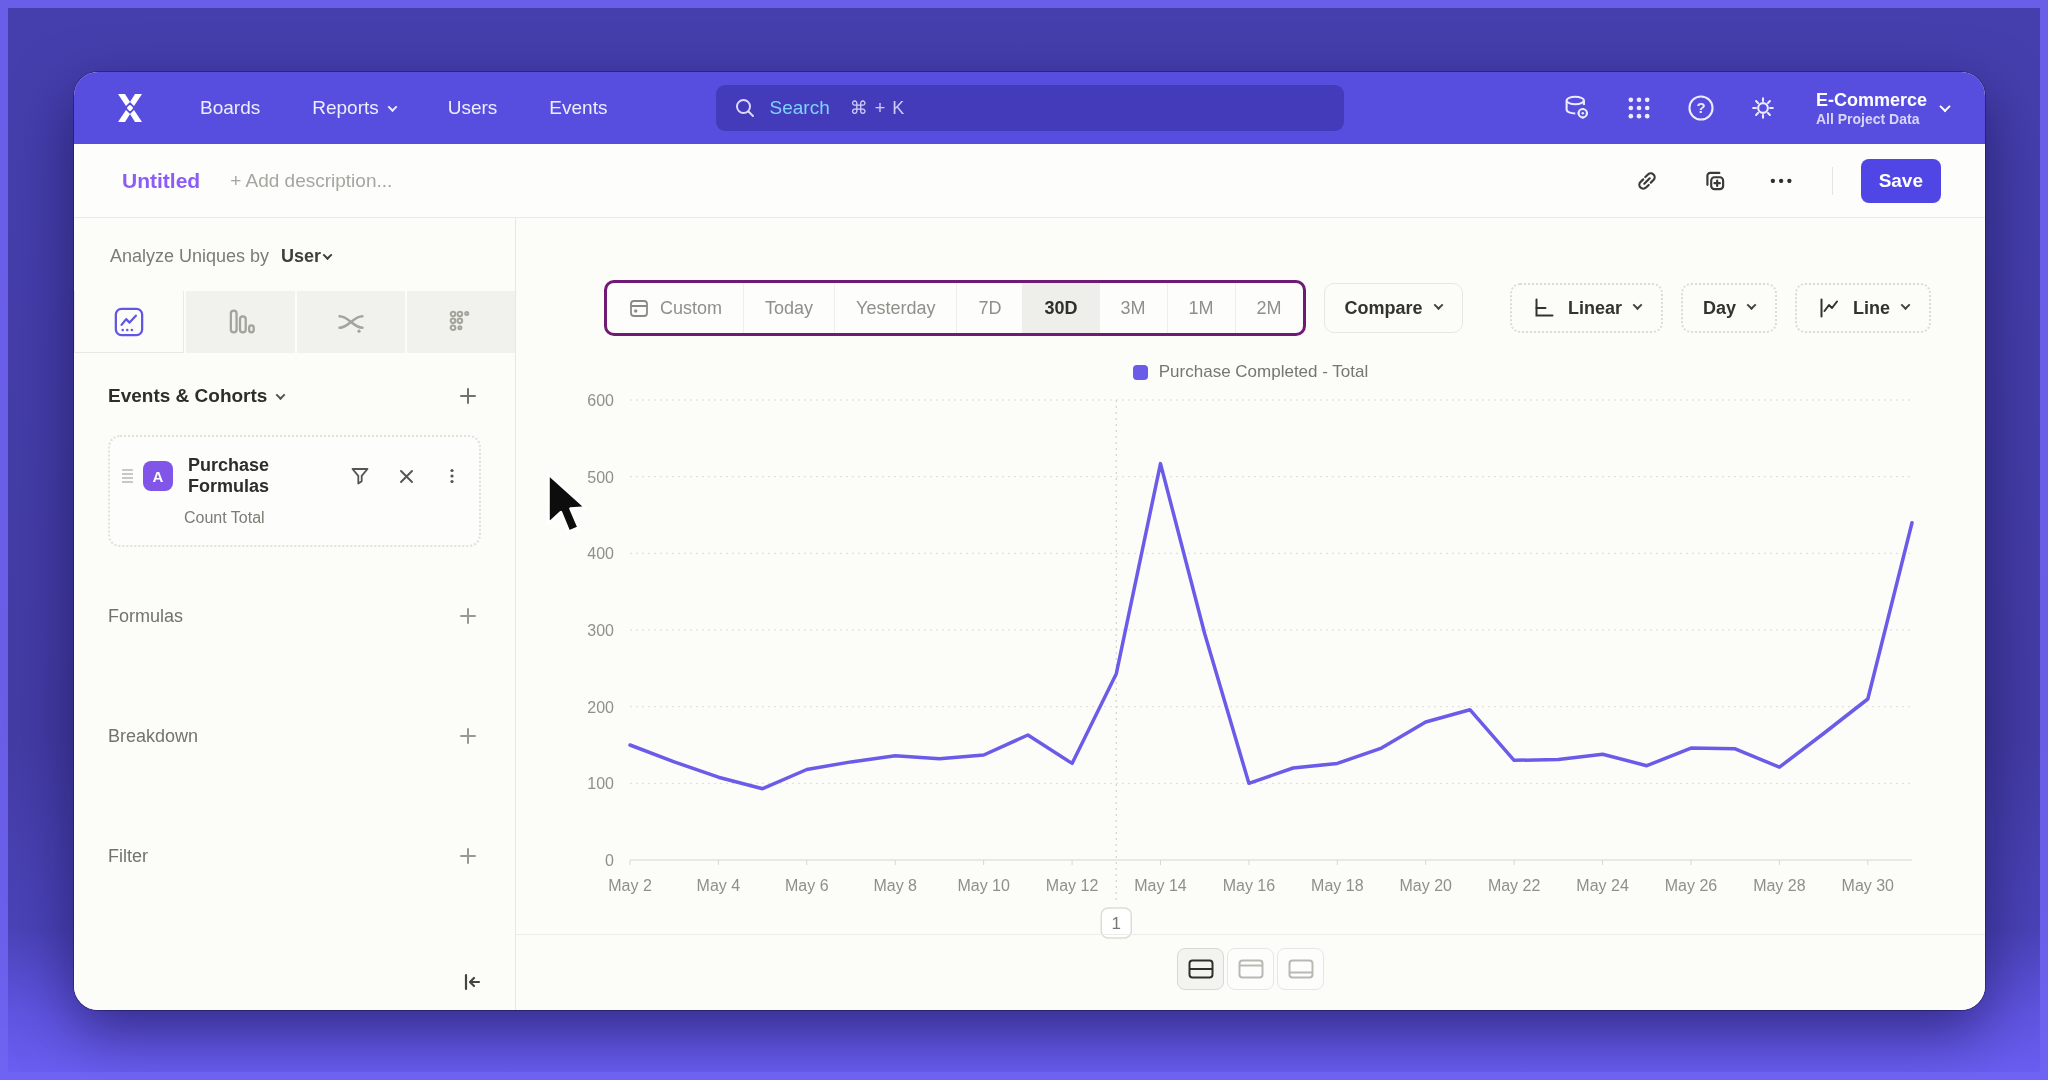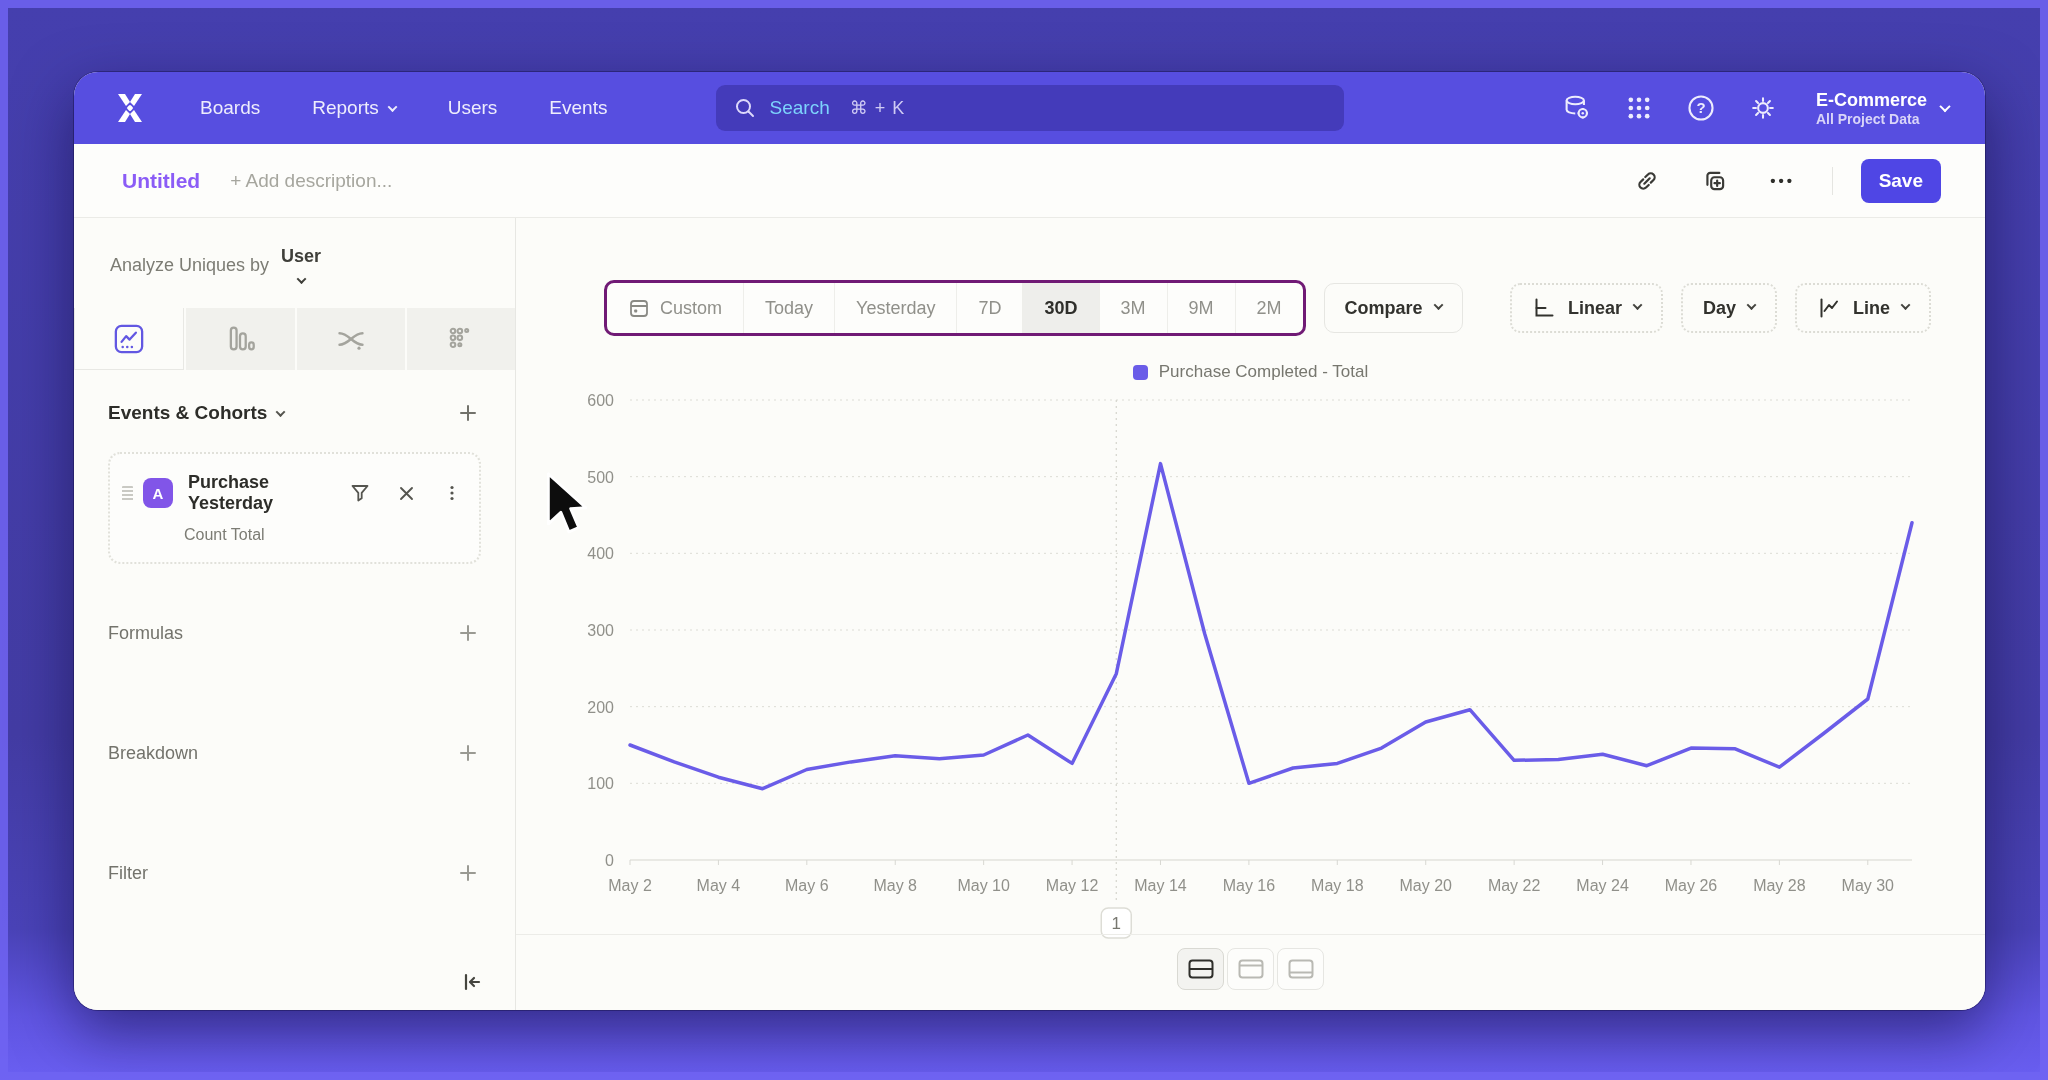--- a/index.html
+++ b/index.html
@@ -42,21 +42,21 @@
   .dots { font-size:15px; letter-spacing:3px; color:#2f2f2b; font-weight:700; }
   .v-div { width:1px; height:28px; background:#e5e5e1; margin:0 28px 0 34px; }
   .save-btn { min-width:74px; height:44px; padding:0 18px; border-radius:8px; background:#4f46e5;
     color:#fff; font-size:19px; font-weight:600; display:flex; align-items:center; justify-content:center; cursor:pointer; }
 
   
   .body-row { display:flex; height:792px; }
 
   .sidebar { position:relative; width:442px; flex:0 0 auto; border-right:1px solid #e7e7e3; background:#fcfcf9; }
   .analyze { padding:28px 36px 0 36px; font-size:18px; color:#7c7c74; display:flex; align-items:center; gap:8px; }
-  .analyze b { color:#3f3f3a; font-weight:600; margin-left:4px; display:flex; align-items:center; gap:10px; cursor:pointer;flex-direction:column; }
+  .analyze b { color:#3f3f3a; font-weight:600; margin-left:4px; display:flex; align-items:center; gap:3px; cursor:pointer; }
   .tabs { display:flex; margin-top:24px; height:62px; gap:2px; background:#fcfcf9; }
   .tab { flex:1; display:flex; align-items:center; justify-content:center; background:#f1f1ed; cursor:pointer; }
   .tab.active { background:#fcfcf9; border:1px solid #e8e8e4; border-top:none; }
   .side-pad { padding:30px 34px 0 34px; }
   .sec-head { display:flex; align-items:center; justify-content:space-between; }
   .sec-title { font-size:19px; font-weight:700; color:#2d2d29; display:flex; align-items:center; gap:10px; cursor:pointer; }
   .plus-btn { width:26px; height:26px; display:flex; align-items:center; justify-content:center; color:#85857e; cursor:pointer; }
 
   .event-card { margin-top:26px; border:2px dotted #e1e1da; border-radius:12px; background:#fdfdfb; padding:18px 16px 16px 12px; }
   .ev-row { display:flex; align-items:center; }
@@ -268,21 +268,21 @@
               <svg width="20" height="20" viewBox="0 0 20 20" stroke="#72726b" stroke-width="2" stroke-linecap="round">
                   <path d="M10 3v14M3 10h14"></path>
                 </svg>
             </div>
           </div>
 
           <div class="event-card">
             <div class="ev-row">
               <div class="drag-handle"></div>
               <div class="event-badge" style="background: rgb(129, 85, 232);">A</div>
-              <div class="ev-name">Purchase Yesterday</div>
+              <div class="ev-name">Purchase Formulas</div>
               <div class="ev-icons">
                 <div class="ic">
                   <svg width="22" height="22" viewBox="0 0 22 22" fill="none" stroke="#55554f" stroke-width="1.8" stroke-linejoin="round">
                     <path d="M3.5 4h15l-5.8 6.8v5.4l-3.4 2.3v-7.7z"></path>
                   </svg>
                 </div>
                 <div class="ic">
                   <svg width="19" height="19" viewBox="0 0 19 19" stroke="#55554f" stroke-width="1.9" stroke-linecap="round">
                       <path d="M4 4l11 11M15 4L4 15"></path>
                     </svg>
@@ -343,21 +343,21 @@
                 <div class="seg-item"><svg width="22" height="22" viewBox="0 0 22 22" fill="none" stroke="#8a8a84" stroke-width="1.8">
                     <rect x="3" y="4" width="16" height="15" rx="3"></rect>
                     <path d="M3 9h16"></path>
                     <rect x="6.2" y="12.5" width="3" height="3" rx="0.8" fill="#8a8a84" stroke="none"></rect>
                   </svg>Custom</div>
                 <div class="seg-item">Today</div>
                 <div class="seg-item">Yesterday</div>
                 <div class="seg-item">7D</div>
                 <div class="seg-item active">30D</div>
                 <div class="seg-item">3M</div>
-                <div class="seg-item">9M</div>
+                <div class="seg-item">1M</div>
                 <div class="seg-item">2M</div>
               </div>
             <div class="tb-btn solid">
               <span>Compare</span>
               <span class="chev chev-sm"></span>
             </div>
           </div>
           <div class="tb-right">
             <div class="tb-btn dotted">
               <svg width="24" height="24" viewBox="0 0 24 24" fill="none" stroke="#32322e" stroke-width="2" stroke-linecap="round">

